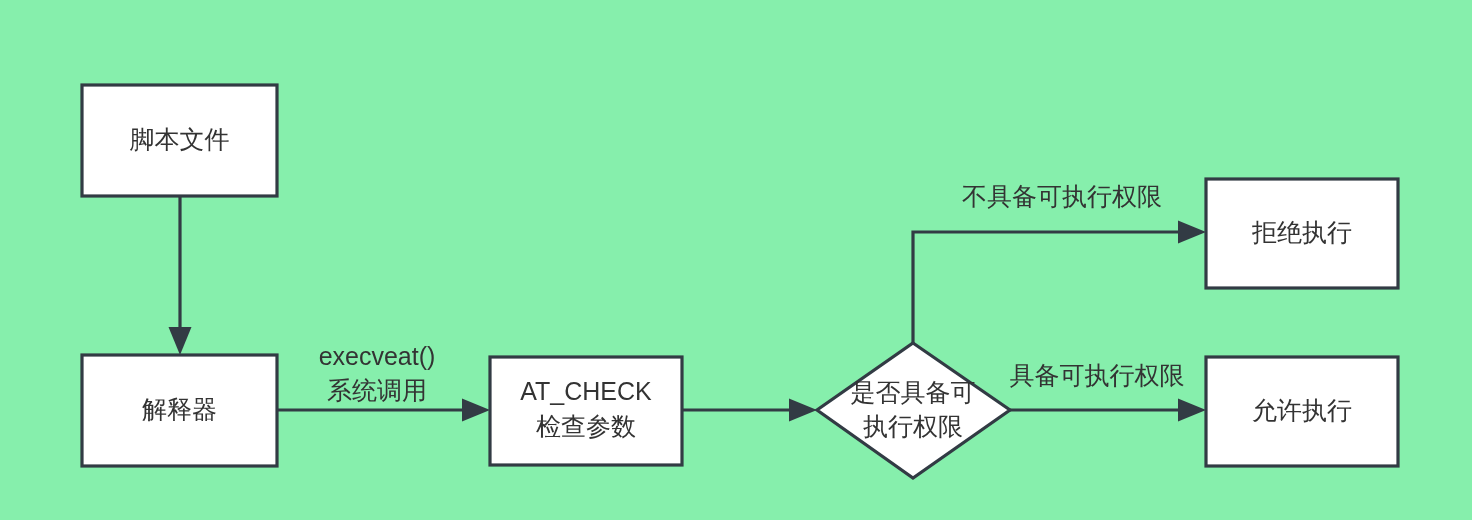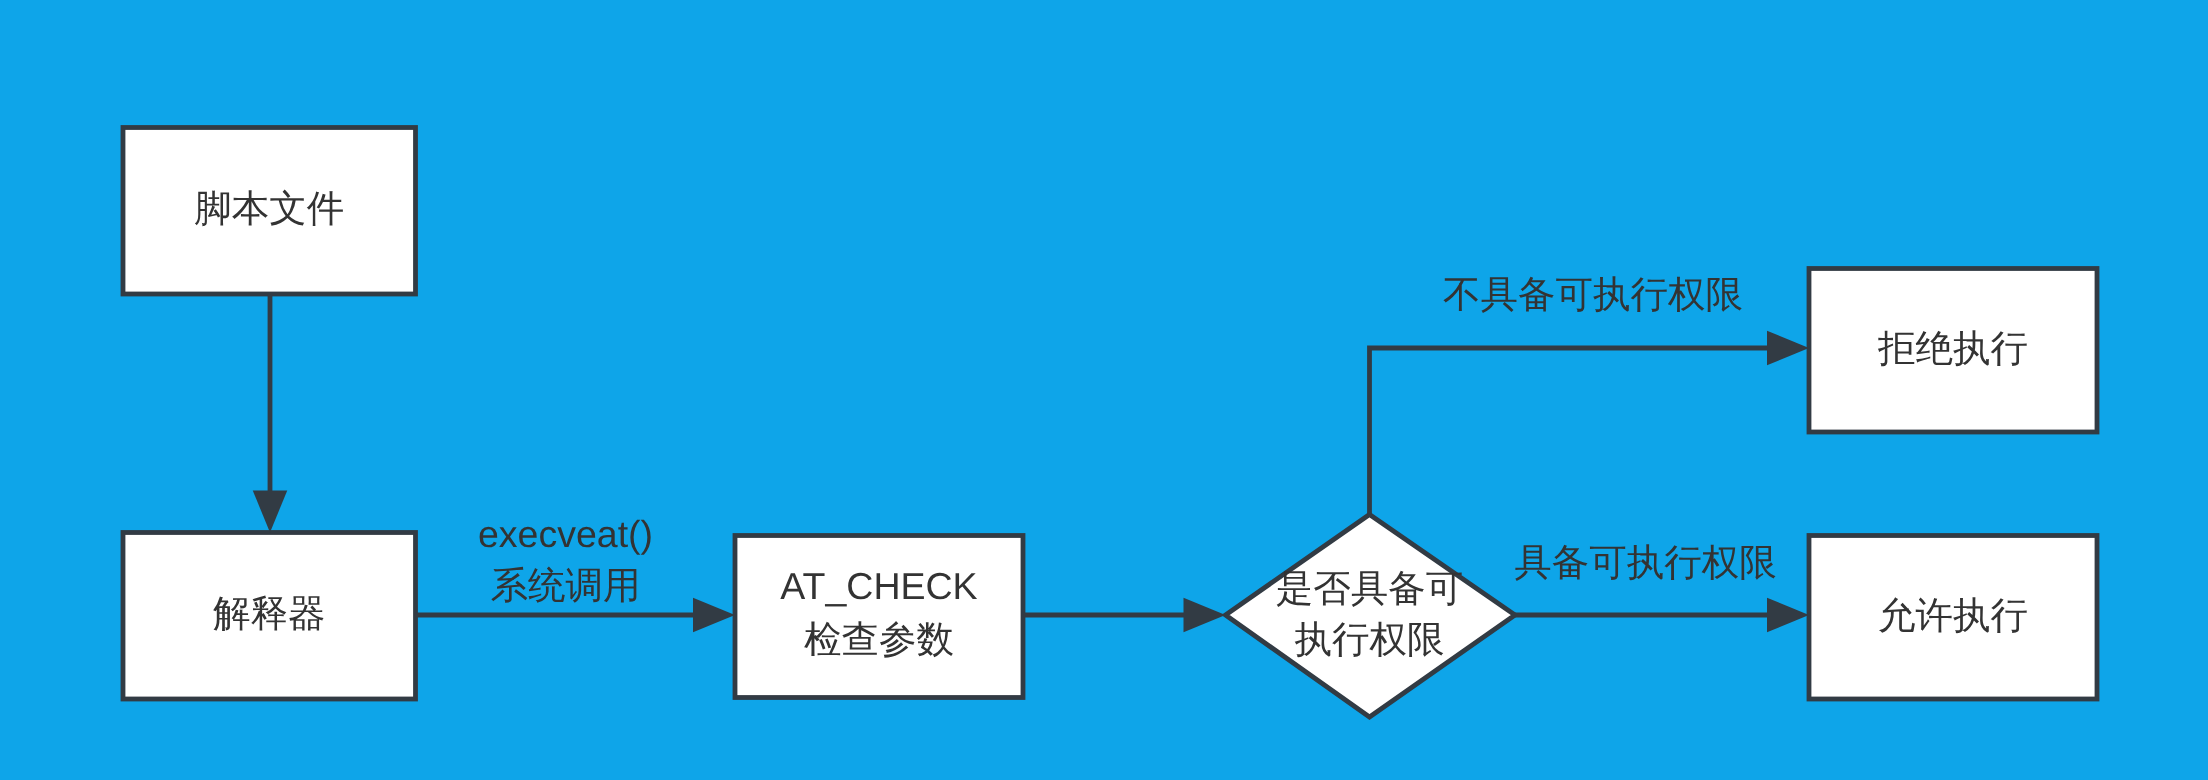--- a/index.html
+++ b/index.html
@@ -50,21 +50,21 @@
     dominant-baseline: middle;
     white-space: pre;
   }
   .edge-label {
     font-size: 25px;
   }
 </style>
 </head>
 <body>
 
-<div id="flow-root" style="background: #0ea5e9;">
+<div id="flow-root" style="background: #86efac;">
   <svg id="flow-svg" viewBox="0 0 1472 520" xmlns="http://www.w3.org/2000/svg">
 
     <g>
       <rect class="node-shape" x="82" y="85" width="195" height="111" stroke="#323b44" fill="#ffffff"></rect>
       <text class="node-label" x="179.5" y="141" fill="#333333">脚本文件</text>
     </g>
 
     <g>
       <rect class="node-shape" x="82" y="355" width="195" height="111" stroke="#323b44" fill="#ffffff"></rect>
       <text class="node-label" x="179.5" y="411" fill="#333333">解释器</text>

